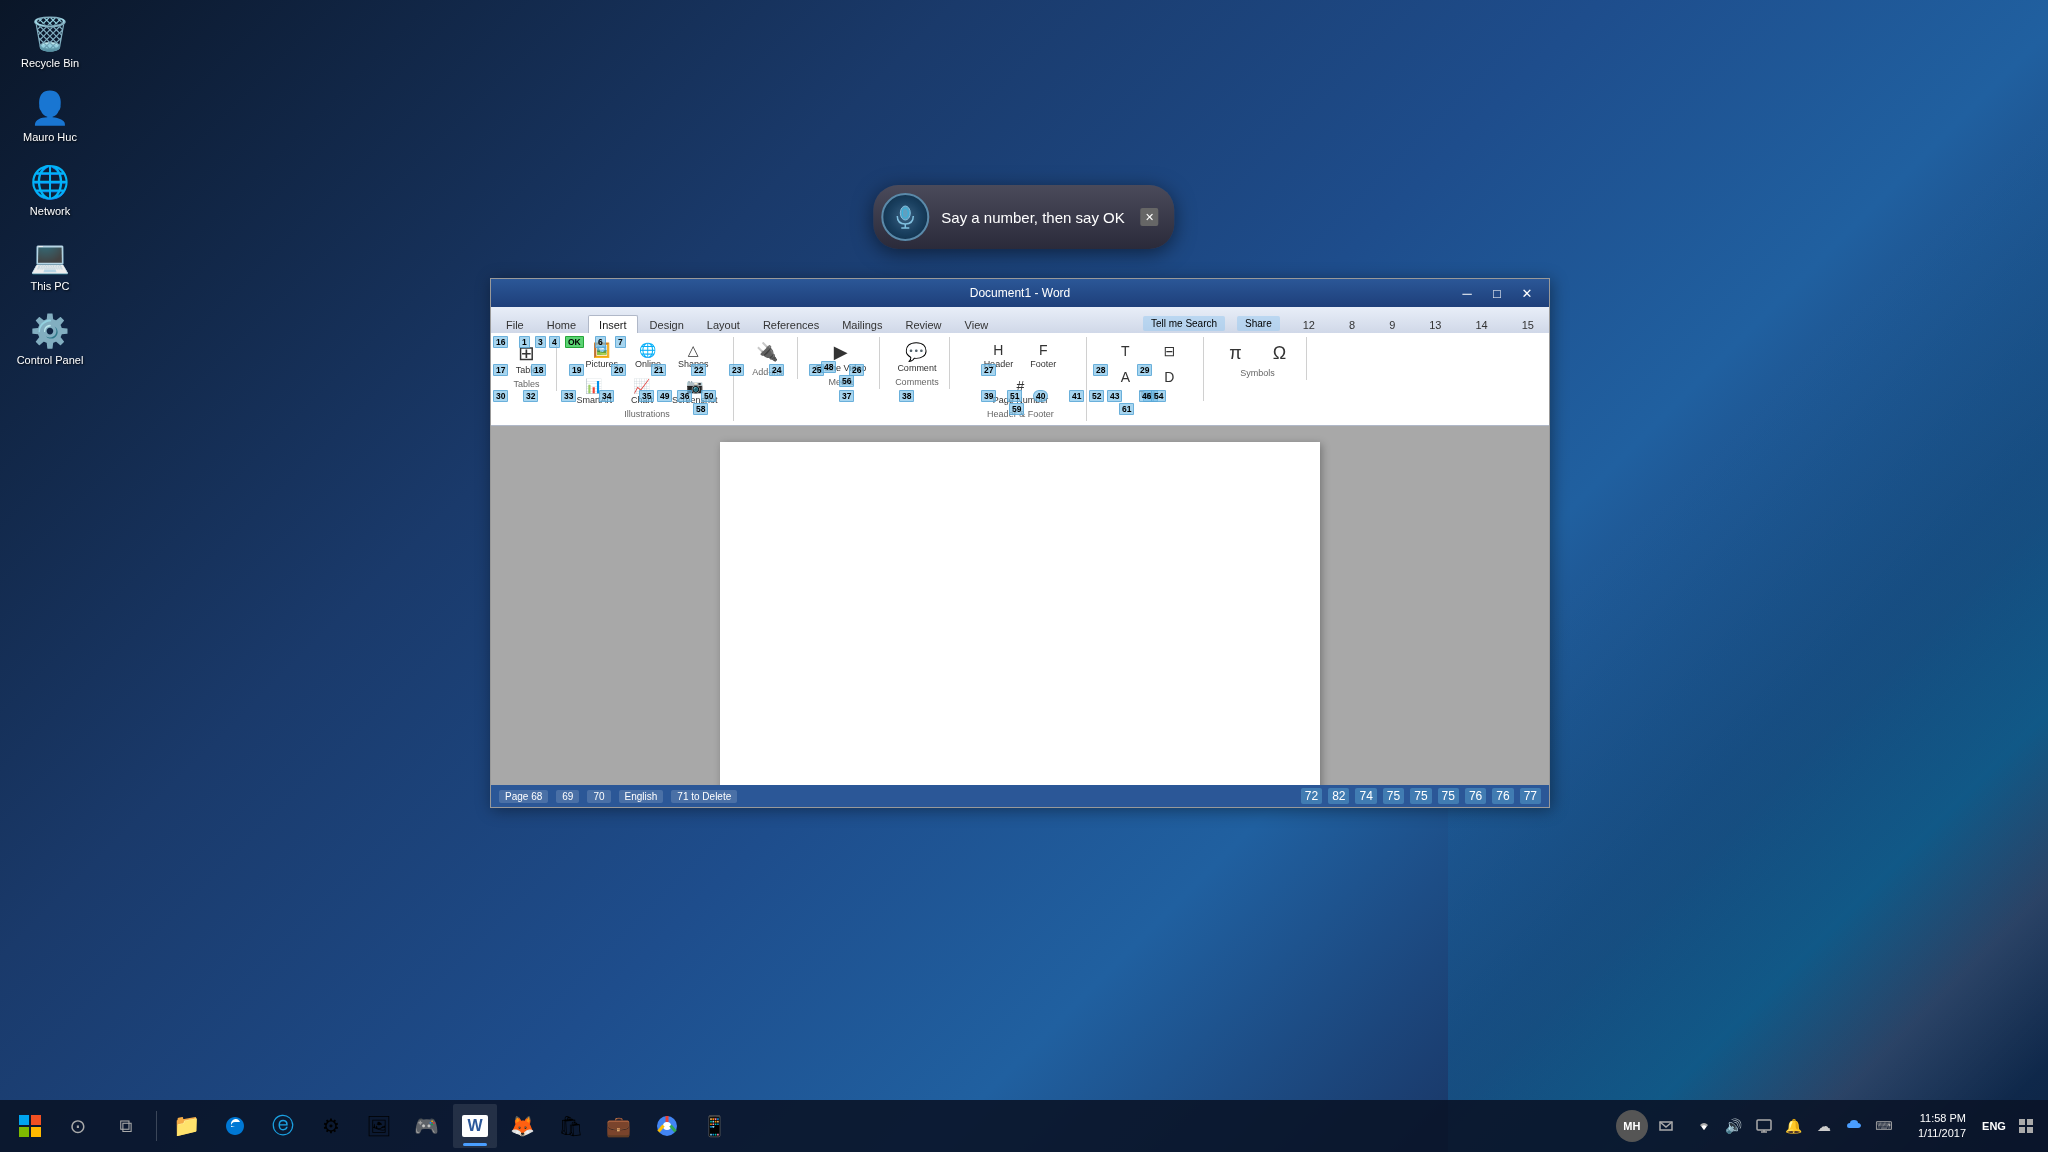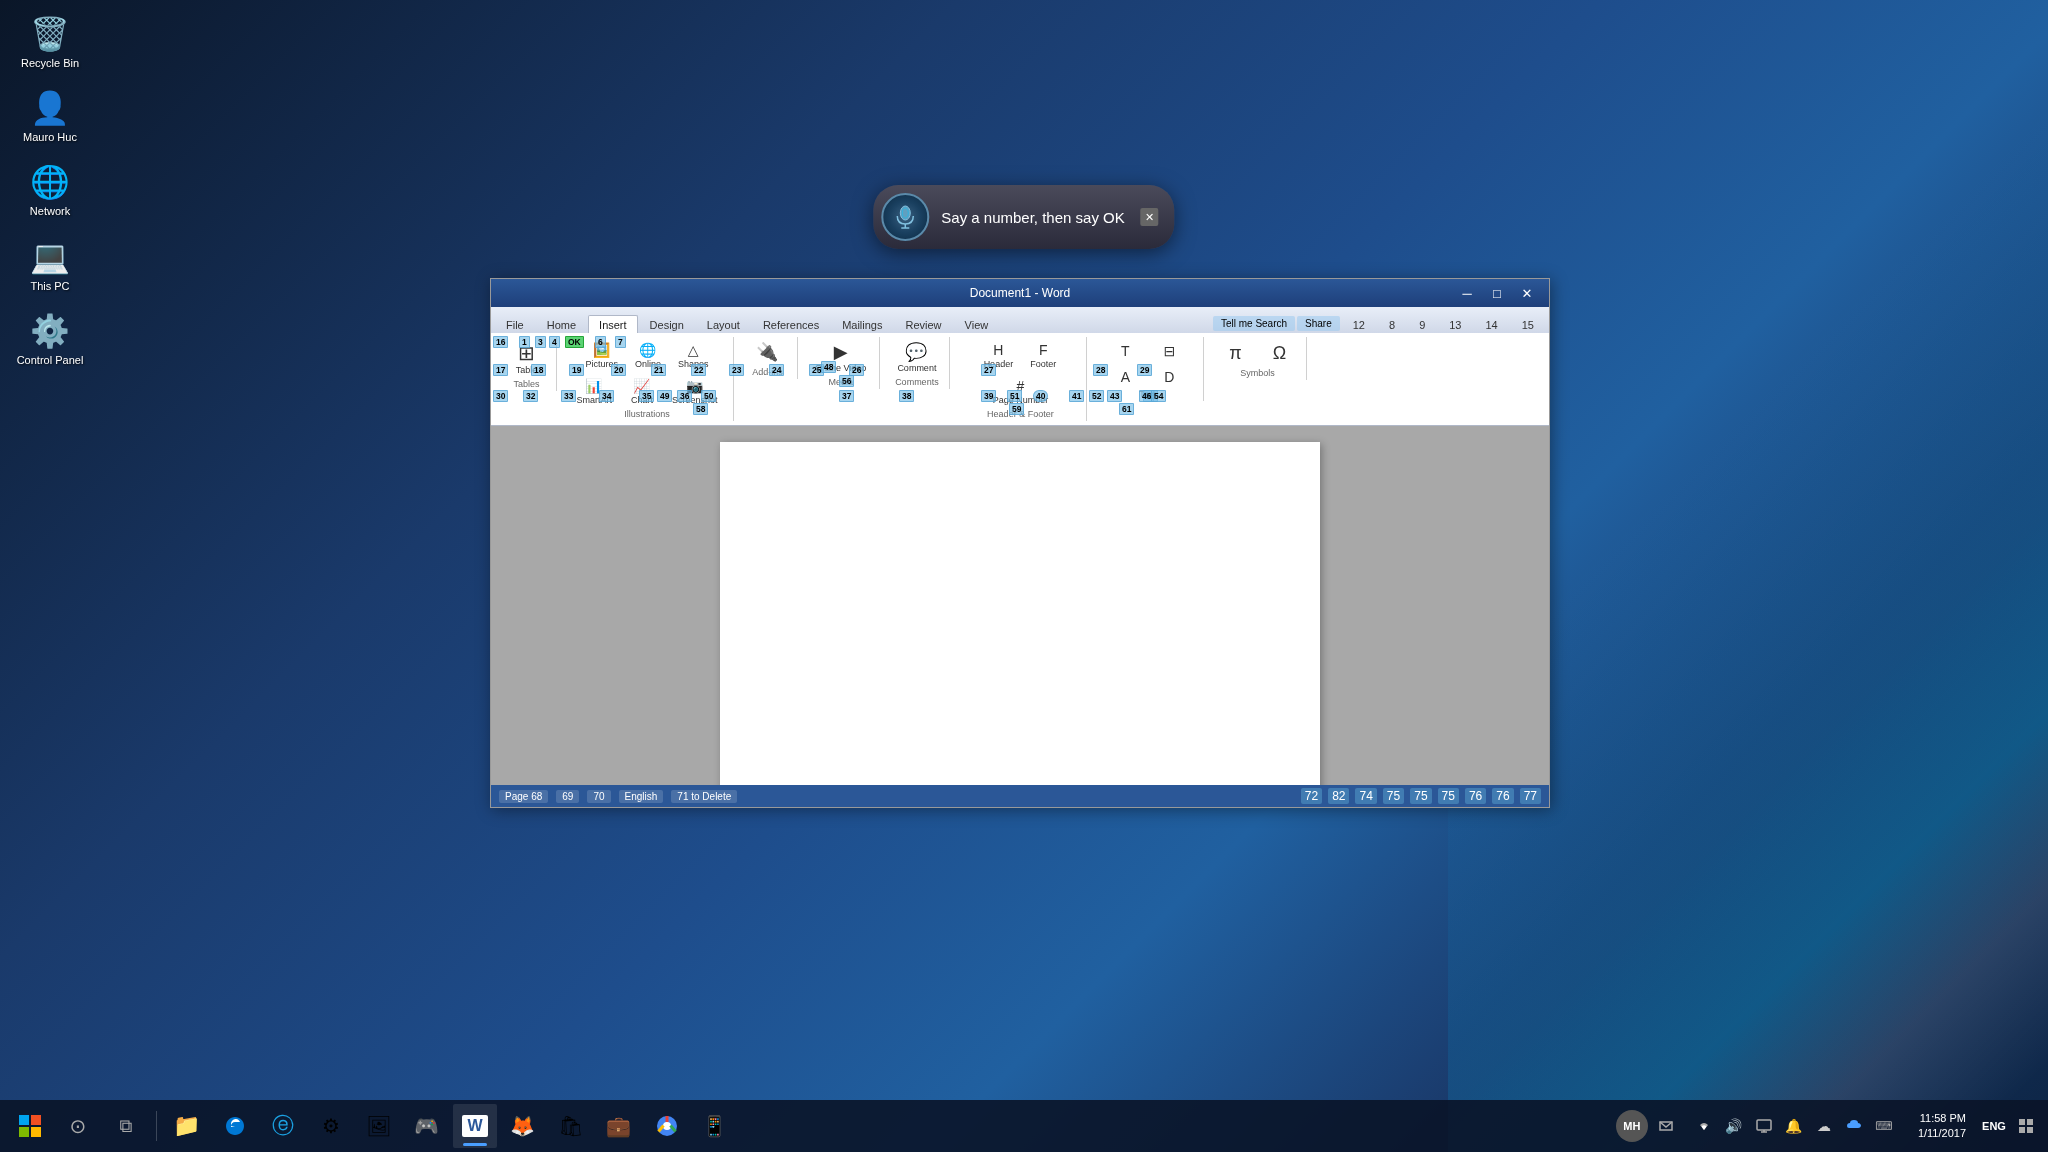--- a/index.html
+++ b/index.html
@@ -479,21 +479,21 @@
         <div class="ribbon-tab">File</div>
         <div class="ribbon-tab">Home</div>
         <div class="ribbon-tab active">Insert</div>
         <div class="ribbon-tab">Design</div>
         <div class="ribbon-tab">Layout</div>
         <div class="ribbon-tab">References</div>
         <div class="ribbon-tab">Mailings</div>
         <div class="ribbon-tab">Review</div>
         <div class="ribbon-tab">View</div>
 
-        <div style="margin-left:auto;display:flex;gap:2px;align-items:center;">
+        <div style="margin-left:auto;display:flex;gap:12px;align-items:center;">
           <div style="background:rgba(150,200,240,0.5);padding:2px 8px;font-size:10px;border-radius:2px;cursor:pointer;">Tell me Search</div>
           <div style="background:rgba(150,200,240,0.5);padding:2px 8px;font-size:10px;border-radius:2px;cursor:pointer;">Share</div>
           <div class="ribbon-tab">12</div>
           <div class="ribbon-tab">8</div>
           <div class="ribbon-tab">9</div>
           <div class="ribbon-tab">13</div>
           <div class="ribbon-tab">14</div>
           <div class="ribbon-tab">15</div>
         </div>
       </div>

